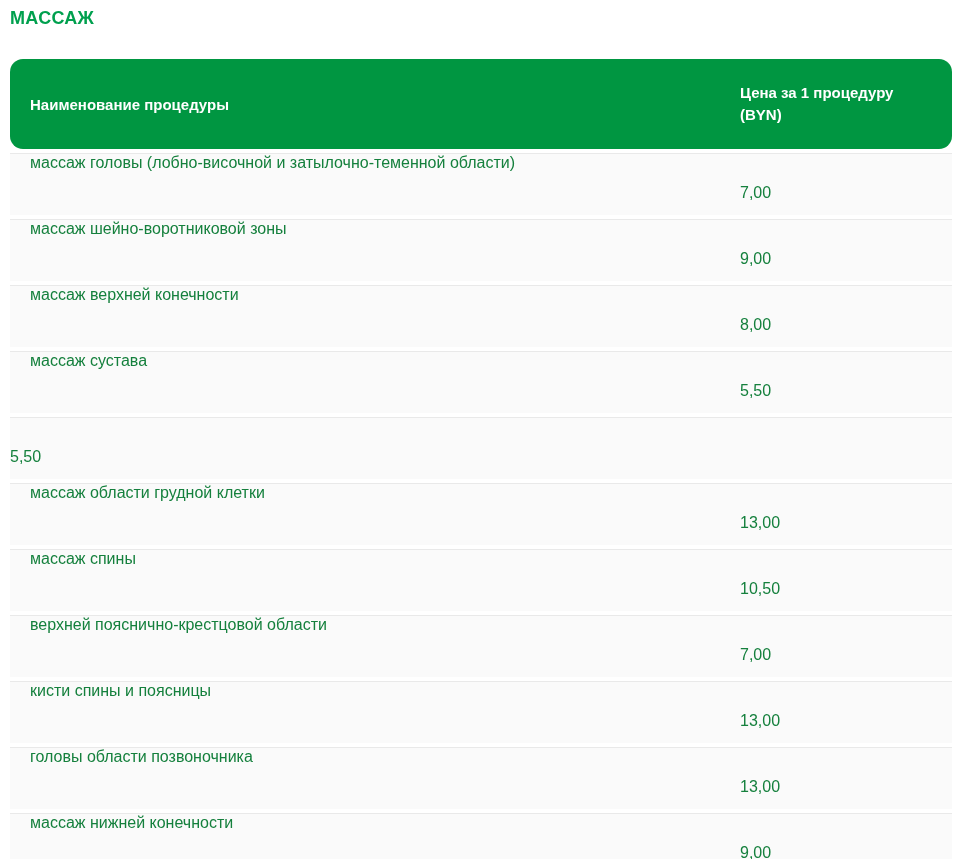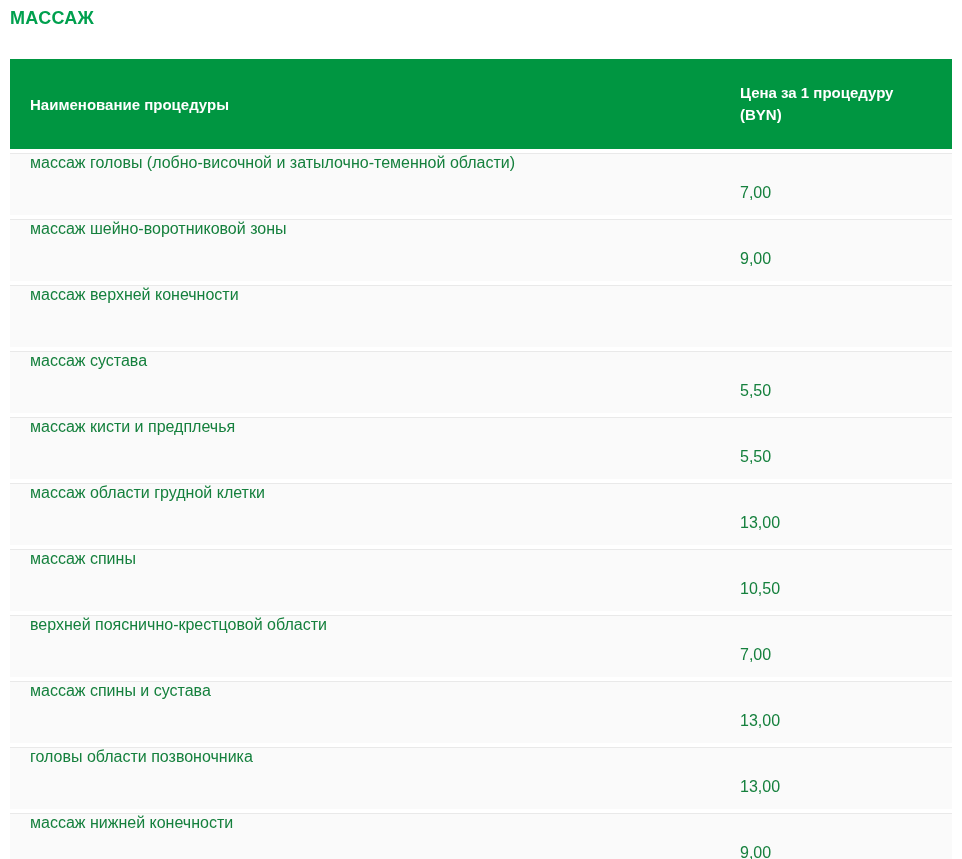--- a/index.html
+++ b/index.html
@@ -24,20 +24,21 @@
     width: 942px;
   }
   .thead-row {
     display: flex;
     align-items: center;
     height: 90px;
     background: #009641;
     color: #ffffff;
     font-weight: bold;
     font-size: 15px;
+    border-radius: 13px;
   }
   .cell-name {
     flex: 1 1 auto;
     padding-left: 20px;
     padding-right: 20px;
   }
   .cell-price {
     flex: 0 0 212px;
     width: 212px;
     padding-right: 42px;
@@ -75,49 +76,49 @@
     <div class="cell-price">7,00</div>
   </div>
 
   <div class="row">
     <div class="cell-name">массаж шейно-воротниковой зоны</div>
     <div class="cell-price">9,00</div>
   </div>
 
   <div class="row">
     <div class="cell-name">массаж верхней конечности</div>
+    <div class="cell-price">8,00</div>
   </div>
 
   <div class="row">
     <div class="cell-name">массаж сустава</div>
     <div class="cell-price">5,50</div>
   </div>
 
   <div class="row">
-    <div class="cell-name">массаж кисти и предплечья</div>
     <div class="cell-price">5,50</div>
   </div>
 
   <div class="row">
     <div class="cell-name">массаж области грудной клетки</div>
     <div class="cell-price">13,00</div>
   </div>
 
   <div class="row">
     <div class="cell-name">массаж спины</div>
     <div class="cell-price">10,50</div>
   </div>
 
   <div class="row">
     <div class="cell-name">верхней пояснично-крестцовой области</div>
     <div class="cell-price">7,00</div>
   </div>
 
   <div class="row">
-    <div class="cell-name">массаж спины и сустава</div>
+    <div class="cell-name">кисти спины и поясницы</div>
     <div class="cell-price">13,00</div>
   </div>
 
   <div class="row">
     <div class="cell-name">головы области позвоночника</div>
     <div class="cell-price">13,00</div>
   </div>
 
   <div class="row">
     <div class="cell-name">массаж нижней конечности</div>

